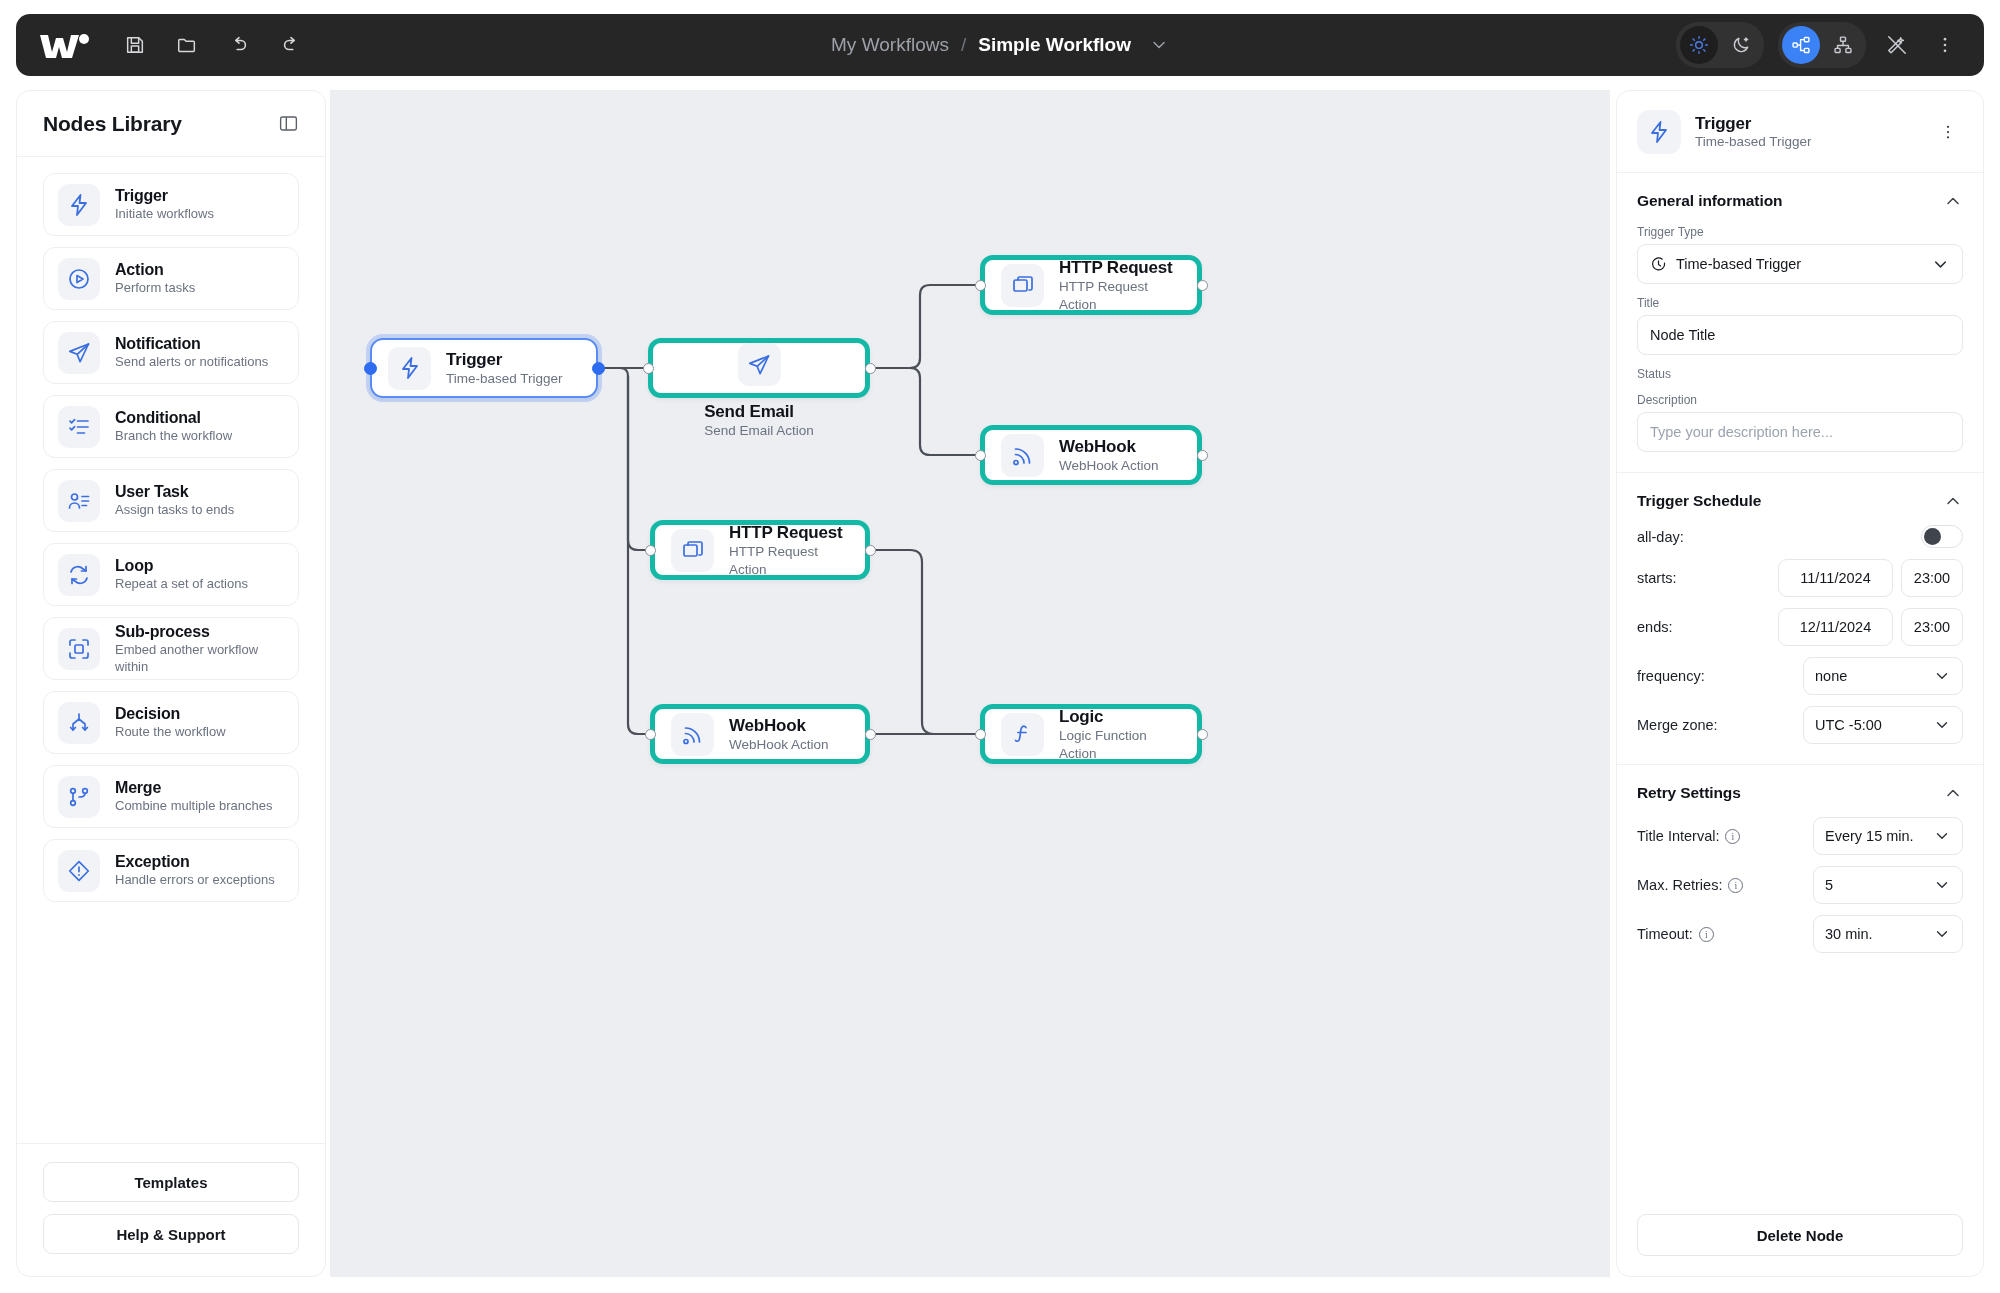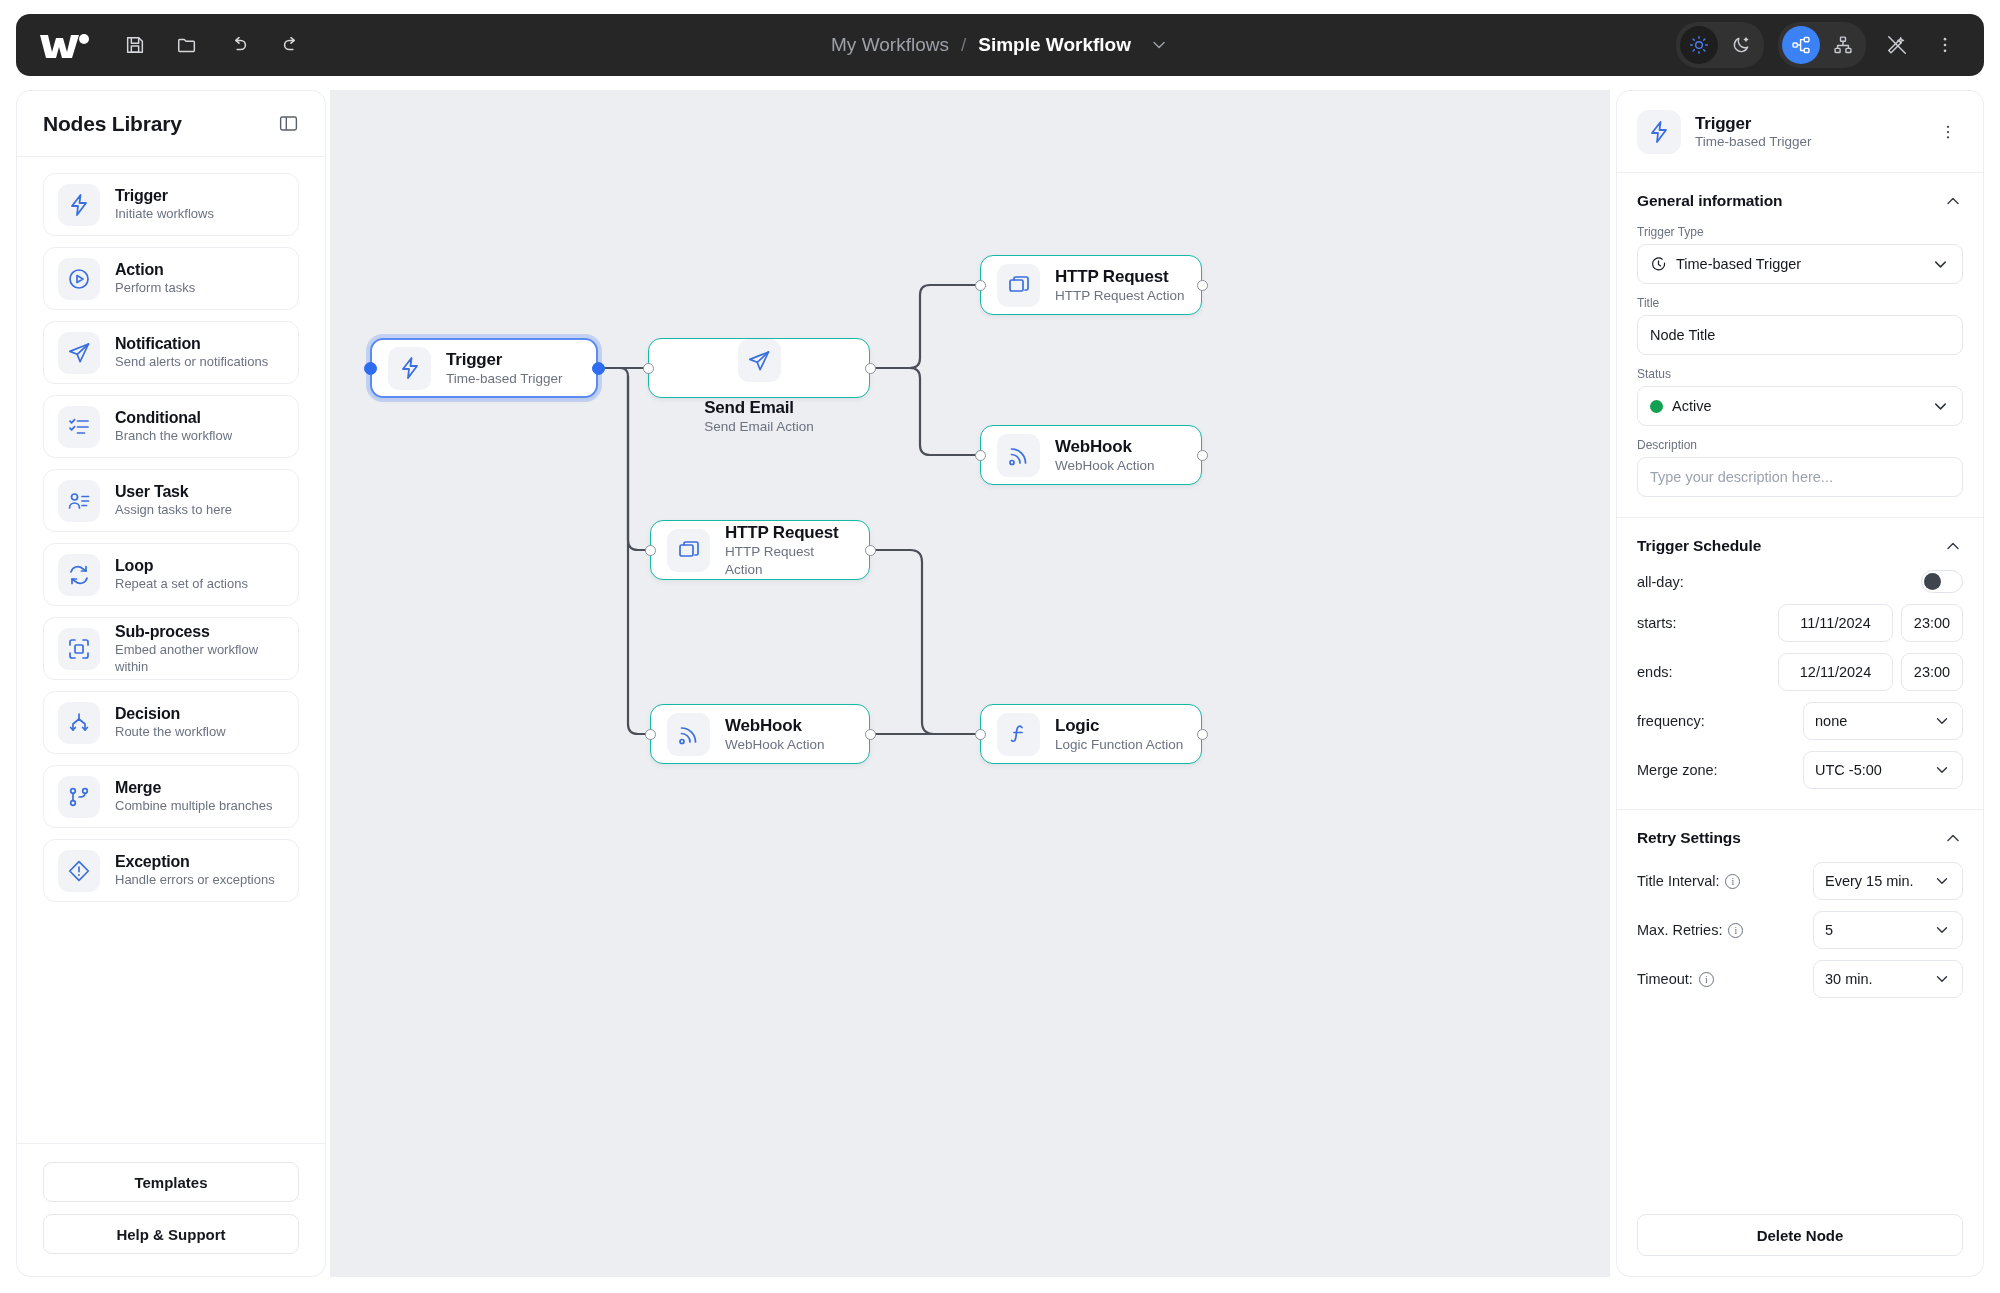--- a/index.html
+++ b/index.html
@@ -97,21 +97,21 @@
   }
 
   
   .canvas {
     position: absolute; left: 330px; top: 90px; width: 1280px; height: 1187px;
     background: #eceef2; overflow: hidden;
   }
   .canvas svg.edges { position: absolute; left: 0; top: 0; width: 1280px; height: 1187px; }
   .flow-node {
     position: absolute; background: #ffffff; border-radius: 13px;
-    border: 1px solid #14b8a6;
+    border: 5px solid #14b8a6;
     box-shadow: 0 2px 5px rgba(16,22,40,0.06);
     display: flex; align-items: center; gap: 15px; padding: 0 16px;
     cursor: pointer;
   }
   .flow-node.selected {
     border: 2px solid #5b8cf5;
     box-shadow: 0 0 0 4px rgba(91,140,245,0.28), 0 2px 5px rgba(16,22,40,0.06);
   }
   .fn-ico {
     width: 43px; height: 43px; flex: 0 0 auto; border-radius: 11px;
@@ -369,21 +369,21 @@
         <div class="node-card">
           <div class="node-ico">
             <svg viewBox="0 0 24 24" width="24" height="24" fill="none" stroke="currentColor" stroke-width="1.7" stroke-linecap="round" stroke-linejoin="round">
               <circle cx="7.5" cy="8" r="3"></circle>
               <path d="M2.5 19c0-3 2.3-5 5-5s5 2 5 5"></path>
               <path d="M15 7.5h6.5M15 12h6.5M15 16.5h4.5"></path>
             </svg>
           </div>
           <div class="node-txt">
             <div class="node-name">User Task</div>
-            <div class="node-desc">Assign tasks to here</div>
+            <div class="node-desc">Assign tasks to ends</div>
           </div>
         </div>
         <div class="node-card">
           <div class="node-ico">
             <svg viewBox="0 0 24 24" width="24" height="24" fill="none" stroke="currentColor" stroke-width="1.7" stroke-linecap="round" stroke-linejoin="round">
               <path d="M4 9a7 7 0 0111.5-3.5L19 8"></path>
               <path d="M19 3.5V8h-4.5"></path>
               <path d="M20 15a7 7 0 01-11.5 3.5L5 16"></path>
               <path d="M5 20.5V16h4.5"></path>
             </svg>
@@ -629,29 +629,20 @@
 
         <div class="field">
           <div class="field-label">Title</div>
           <div class="control">
             <span class="val">Node Title</span>
           </div>
         </div>
 
         <div class="field">
           <div class="field-label">Status</div>
-          <div class="control">
-            <span class="dot-green"></span>
-            <span class="val">Active</span>
-            <span class="chev-d">
-              <svg viewBox="0 0 24 24" width="19" height="19" fill="none" stroke="currentColor" stroke-width="1.8" stroke-linecap="round" stroke-linejoin="round">
-                  <path d="M6 9l6 6 6-6"></path>
-                </svg>
-            </span>
-          </div>
         </div>
 
         <div class="field" style="margin-bottom:0;">
           <div class="field-label">Description</div>
           <div class="control">
             <span class="val ph">Type your description here...</span>
           </div>
         </div>
       </div>
 

